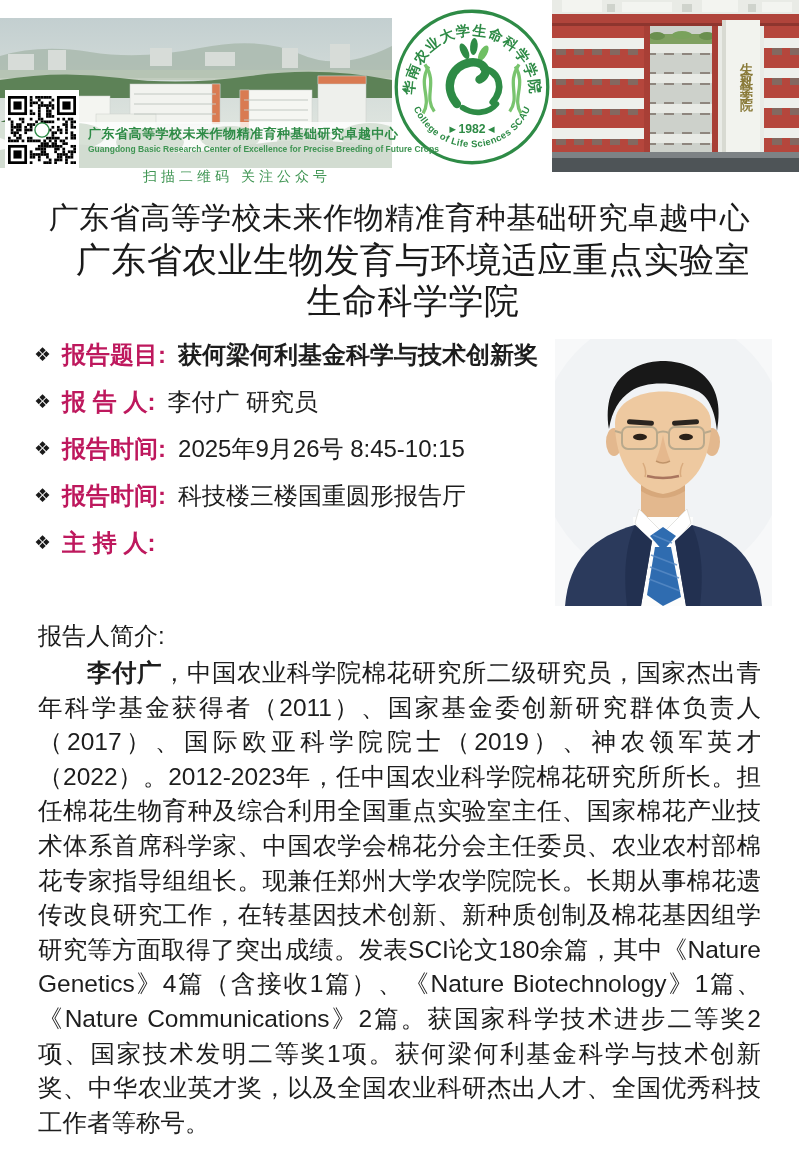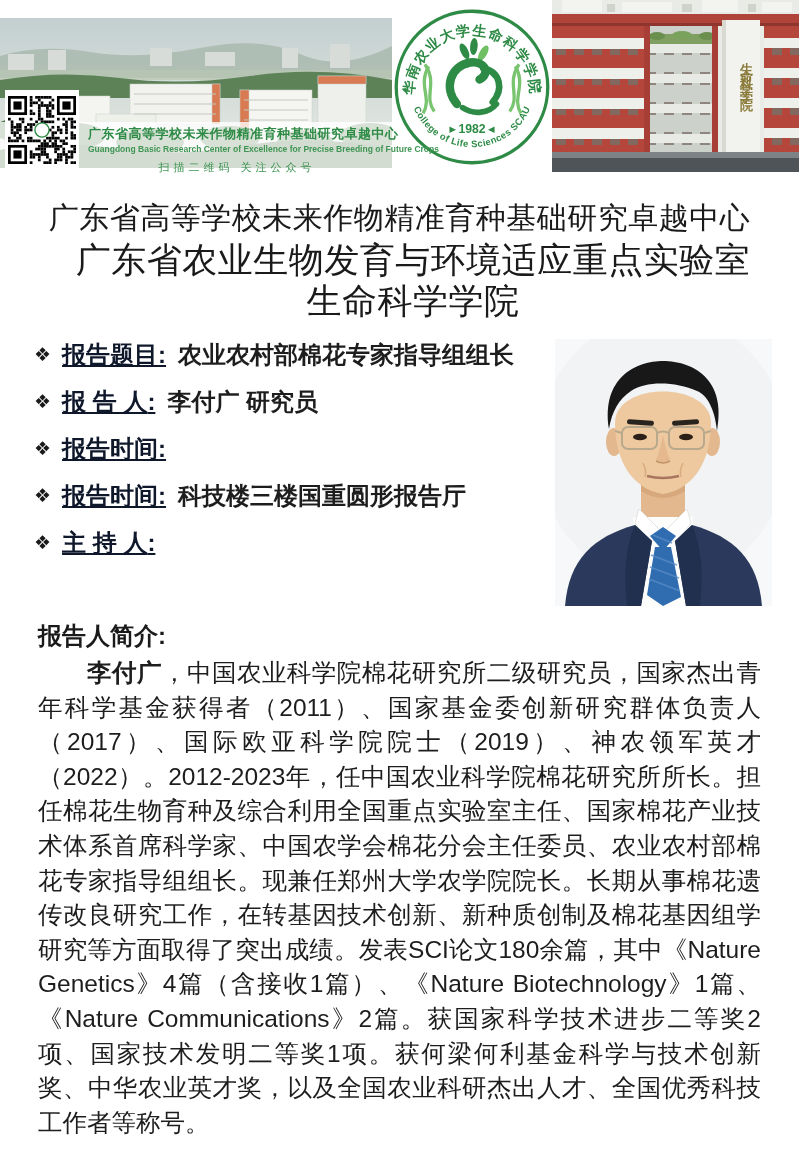--- a/index.html
+++ b/index.html
@@ -13,21 +13,21 @@
   .banner{display:flex;width:799px;height:173px;background:#fff;}
   .banner-left{width:392px;position:relative;padding-top:18px;}
   .banner-left svg{display:block;}
   .caption-strip{
     position:absolute;left:0;bottom:5px;width:392px;height:46px;
     background:rgba(255,255,255,0.78);box-sizing:border-box;
     padding:3px 6px 2px 88px;text-align:center;
   }
   .cap-cn{font-size:13px;font-weight:bold;color:#2e8b46;letter-spacing:0.5px;white-space:nowrap;}
   .cap-en{font-size:8.5px;font-weight:bold;color:#3f9553;margin-top:1px;white-space:nowrap;}
-  .cap-note{font-size:11px;color:#3f9553;margin-top:6px;letter-spacing:4px;}
+  .cap-note{font-size:14px;color:#3f9553;margin-top:14px;letter-spacing:4px;}
   .qr-box{
     position:absolute;left:5px;bottom:3px;width:74px;height:80px;
     background:#ffffff;display:flex;align-items:center;justify-content:center;
   }
   .banner-logo{width:160px;display:flex;align-items:center;justify-content:center;background:#fff;}
   .banner-right{flex:1;position:relative;}
   .banner-right svg{display:block;}
   .pillar-text{
     position:absolute;left:177px;top:52px;width:26px;
     writing-mode:vertical-rl;text-orientation:upright;
@@ -37,28 +37,28 @@
   
   .titles{margin-top:24px;text-align:center;}
   .t1{font-size:30px;line-height:42px;letter-spacing:0.5px;}
   .t2,.t3,.t4{font-size:35px;line-height:41px;letter-spacing:0.5px;margin-left:27px;}
 
   
   .details-row{display:flex;margin-top:18px;padding:0 27px 0 34px;align-items:flex-start;}
   .details{list-style:none;margin:0;padding:0;flex:1;}
   .detail-item{display:flex;align-items:baseline;height:47px;font-size:24px;}
   .dm{font-size:19px;margin-right:11px;position:relative;top:-2px;}
-  .dl{font-weight:bold;color:#0f172a;text-decoration:underline;}
-  .dv{margin-left:12px;color:#1d1d1d;font-weight:bold;}
+  .dl{font-weight:bold;color:#be185d;}
+  .dv{margin-left:12px;color:#1d1d1d;}
   .dv.strong{font-weight:bold;}
   .portrait{width:217px;height:267px;flex:0 0 217px;}
 
   
   .bio{margin-top:14px;padding:0 38px;}
-  .bio-heading{font-size:24px;font-weight:bold;line-height:32px;}
+  .bio-heading{font-size:24px;font-weight:normal;line-height:32px;}
   .bio-text{
     margin:4px 0 0 0;font-size:24.5px;line-height:34.6px;
     text-align:justify;text-justify:inter-ideograph;text-indent:2em;
     color:#1d1d1d;
   }
   .bio-name{font-weight:bold;}
 </style>
 </head>
 <body>
 
@@ -439,32 +439,33 @@
     <div class="t2">广东省农业生物发育与环境适应重点实验室</div>
     <div class="t3">生命科学学院</div>
   </section>
 
   <section class="details-row">
     <ul class="details">
       <li class="detail-item">
         <span class="dm">❖</span>
         <span class="dl">报告题目</span>
           <span class="dl">:</span>
-        <span class="dv strong">农业农村部棉花专家指导组组长</span>
+        <span class="dv strong">获何梁何利基金科学与技术创新奖</span>
       </li>
       <li class="detail-item">
         <span class="dm">❖</span>
         <span class="dl">报 告 人</span>
           <span class="dl">:</span>
         <span class="dv">李付广 研究员</span>
       </li>
       <li class="detail-item">
         <span class="dm">❖</span>
         <span class="dl">报告时间</span>
           <span class="dl">:</span>
+        <span class="dv">2025年9月26号 8:45-10:15</span>
       </li>
       <li class="detail-item">
         <span class="dm">❖</span>
         <span class="dl">报告时间</span>
           <span class="dl">:</span>
         <span class="dv">科技楼三楼国重圆形报告厅</span>
       </li>
       <li class="detail-item">
         <span class="dm">❖</span>
         <span class="dl">主 持 人</span>

